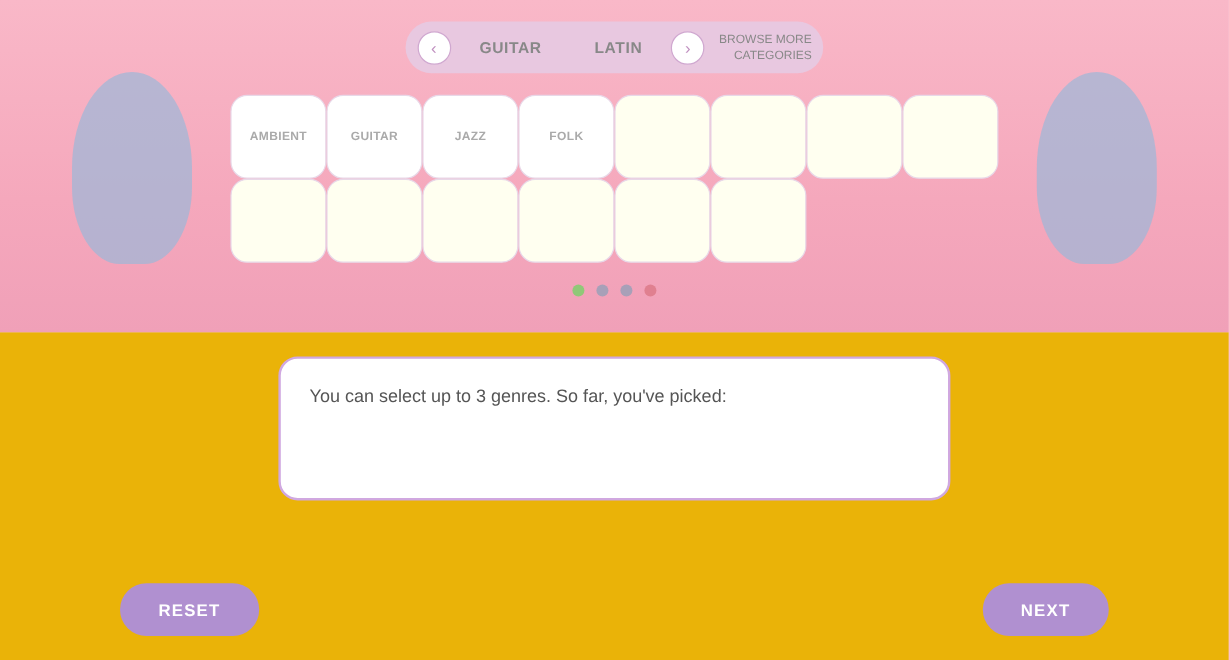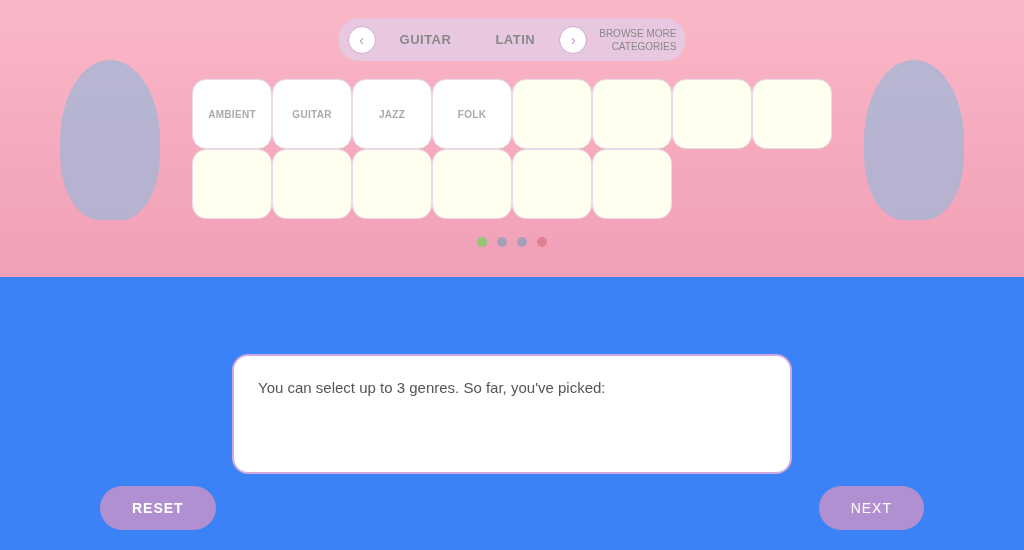--- a/index.html
+++ b/index.html
@@ -153,26 +153,26 @@
     }
 
     .dot.green { background: #90c878; }
     .dot.gray1 { background: #a8a0b8; }
     .dot.gray2 { background: #a8a0b8; }
     .dot.red { background: #e08090; }
 
     
     .bottom-section {
       width: 100%;
-      background: #3b82f6;
+      background: #eab308;
       flex: 1;
       display: flex;
-      align-items: center;
+      align-items: flex-start;
       justify-content: center;
-      padding: 36px;
+      padding: 20px;
       position: relative;
     }
 
     .info-box {
       background: white;
       border: 2px solid #d0a8e0;
       border-radius: 16px;
       width: 560px;
       min-height: 120px;
       padding: 20px 24px;
@@ -199,21 +199,21 @@
     .next-button {
       position: absolute;
       right: 100px;
       bottom: 20px;
       background: #b090d0;
       color: white;
       border: none;
       border-radius: 24px;
       padding: 14px 32px;
       font-size: 14px;
-      font-weight: 400;
+      font-weight: 700;
       letter-spacing: 1px;
       cursor: pointer;
     }
   </style>
 </head>
 <body>
 
 <div class="top-section">
   <div class="blue-shape-left"></div>
   <div class="blue-shape-right"></div>

